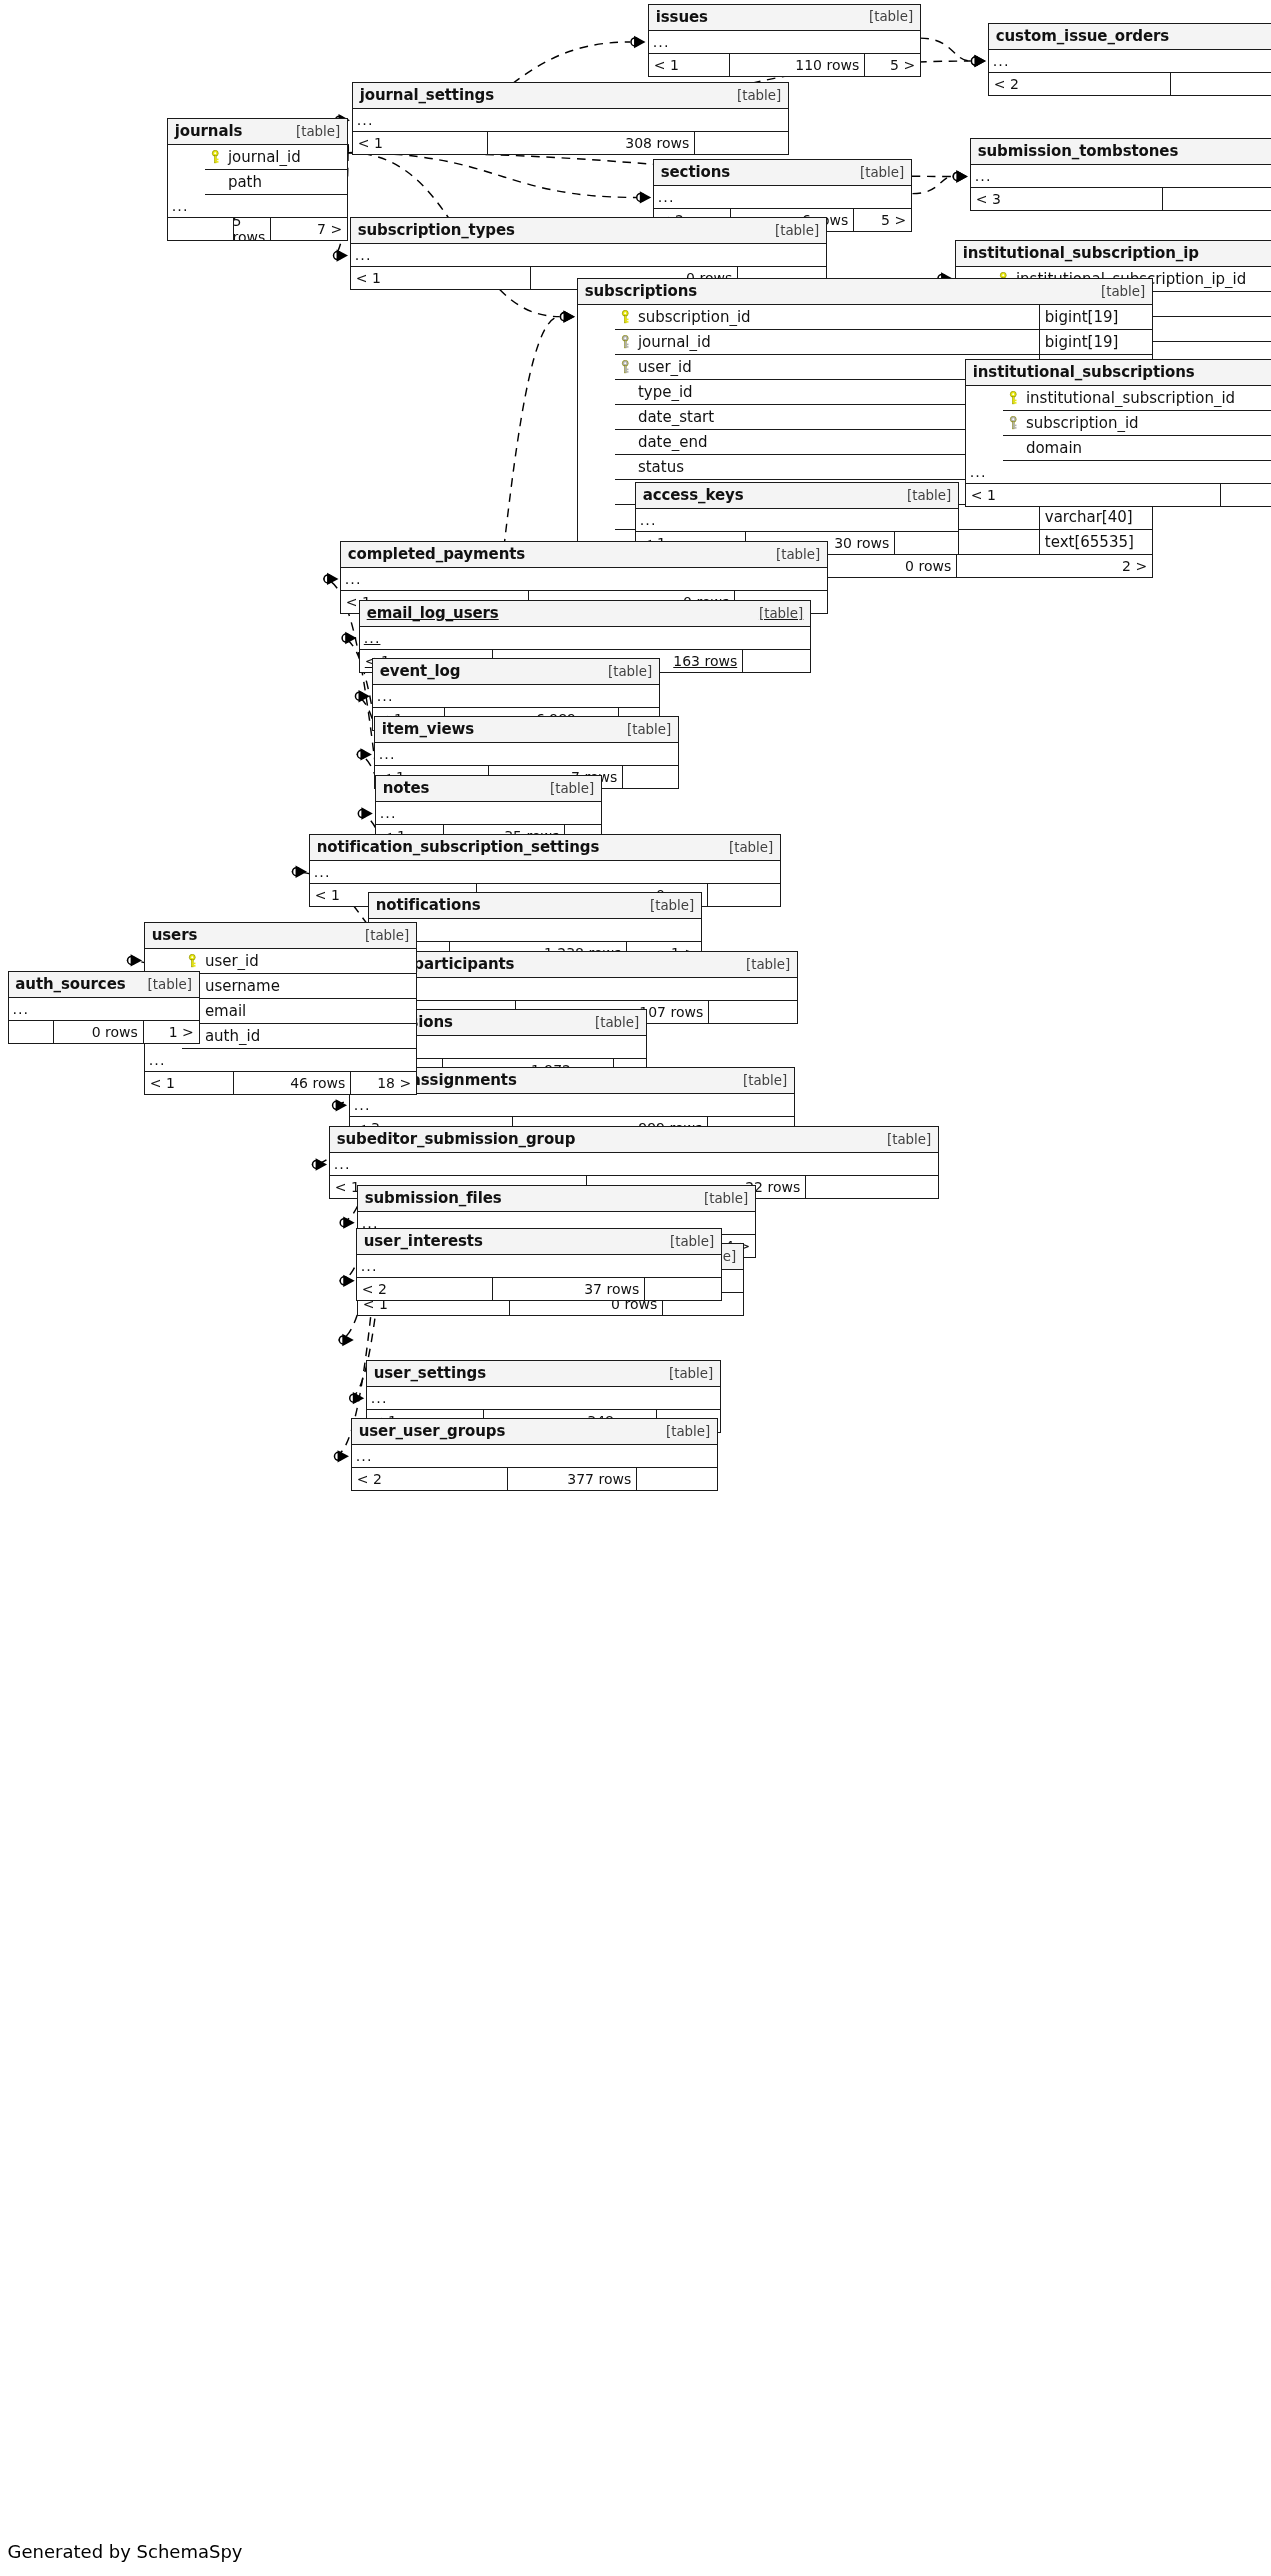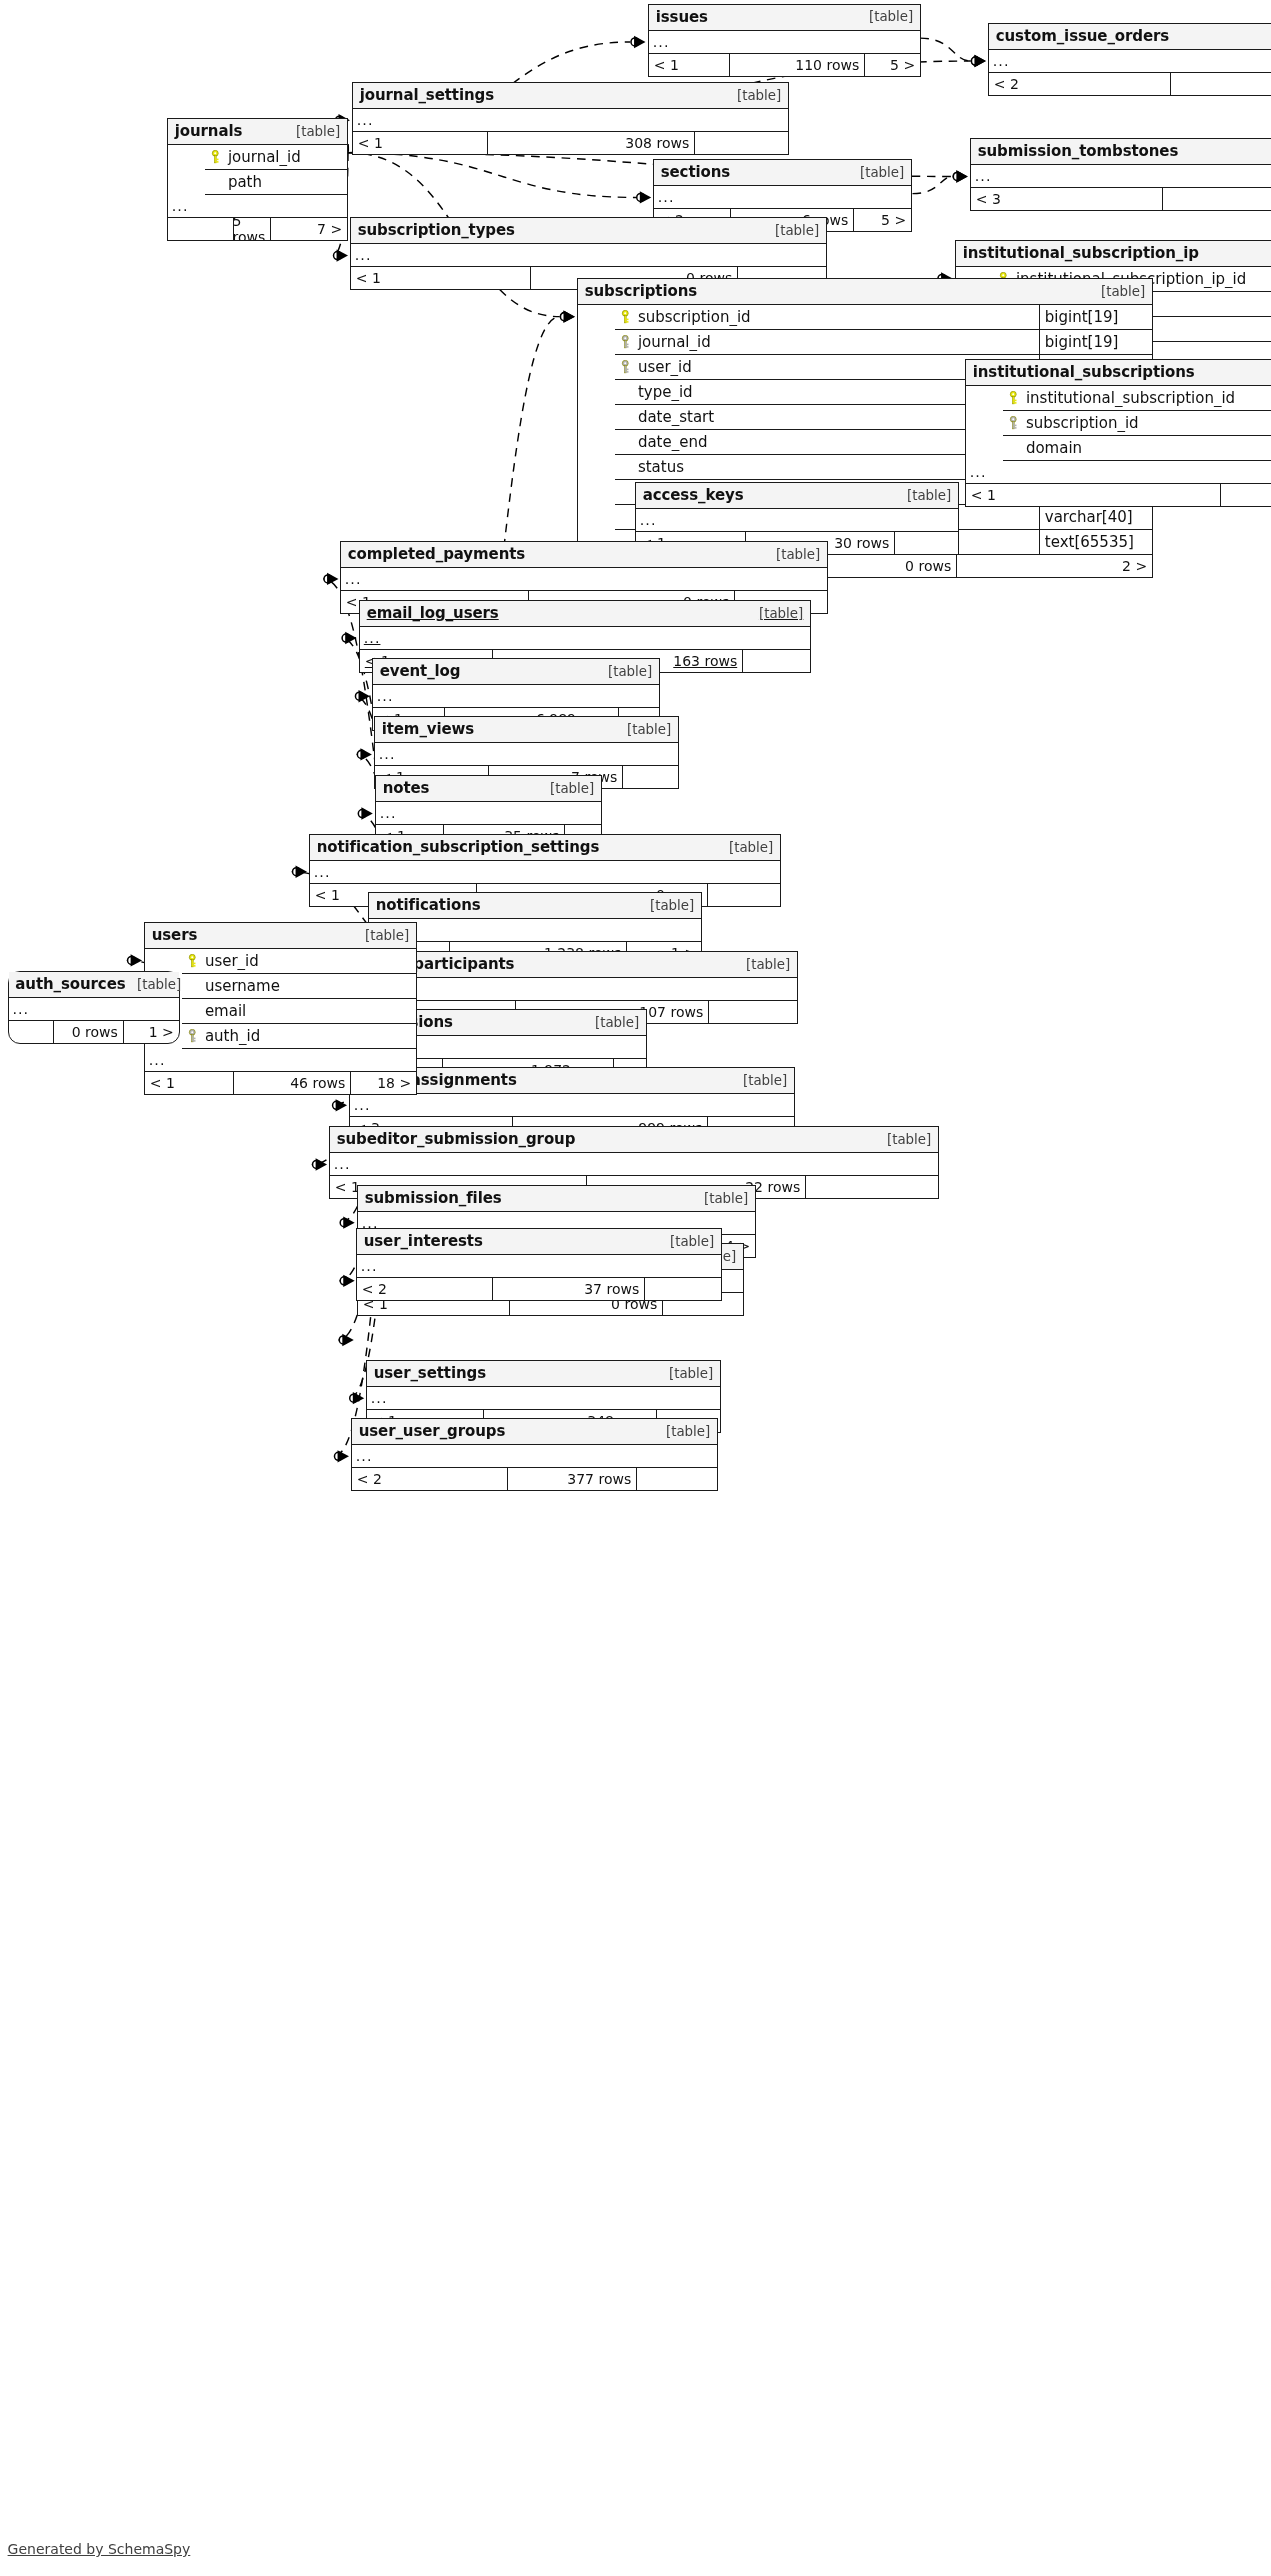--- a/index.html
+++ b/index.html
@@ -125,23 +125,22 @@
     border-right: 1px solid #1a1a1a;
     flex: 1 1 auto;
   }
   .tbl .foot .fright {
     justify-content: flex-end;
   }
   .credit {
     position: absolute;
     left: 7.6px;
     top: 2541px;
-    font-size: 14px;
-    color: #404040;
-    text-decoration: underline;
+    font-size: 18px;
+    color: #000000;
   }
 </style>
 </head>
 <body>
 
 <div id="canvas">
   <svg id="edges" viewBox="0 0 1333 2701" preserveAspectRatio="none">
       <path d="M365,160 C521,160 521,44 661,44" fill="none" stroke="#000000" stroke-width="1.5" stroke-dasharray="9,7"></path>
       <g>
         <circle cx="666" cy="44" r="4.2" fill="#ffffff" stroke="#000" stroke-width="1.6"></circle>
@@ -796,21 +795,21 @@
           </span>
           <span class="cname">auth_id</span>
         </div>
         <div class="ellipsis">...</div>
         <div class="foot">
           <div class="fcell fleft" style="flex: 0 0 88px;">&lt; 1</div>
           <div class="fcell fmid">46 rows</div>
           <div class="fcell fright" style="flex: 0 0 65px;">18 &gt;</div>
         </div>
       </div>
-      <div class="tbl" style="left: 7.6px; top: 971px; width: 172px; border-radius: 12px;">
+      <div class="tbl" style="left: 7.6px; top: 971px; width: 192px;">
         <div class="hdr">
           <span class="tname">auth_sources</span>
           <span class="ttag">[table]</span>
         </div>
         <div class="ellipsis">...</div>
         <div class="foot">
           <div class="fcell fleft" style="flex: 0 0 44px;"></div>
           <div class="fcell fmid">0 rows</div>
           <div class="fcell fright" style="flex: 0 0 55px;">1 &gt;</div>
         </div>

